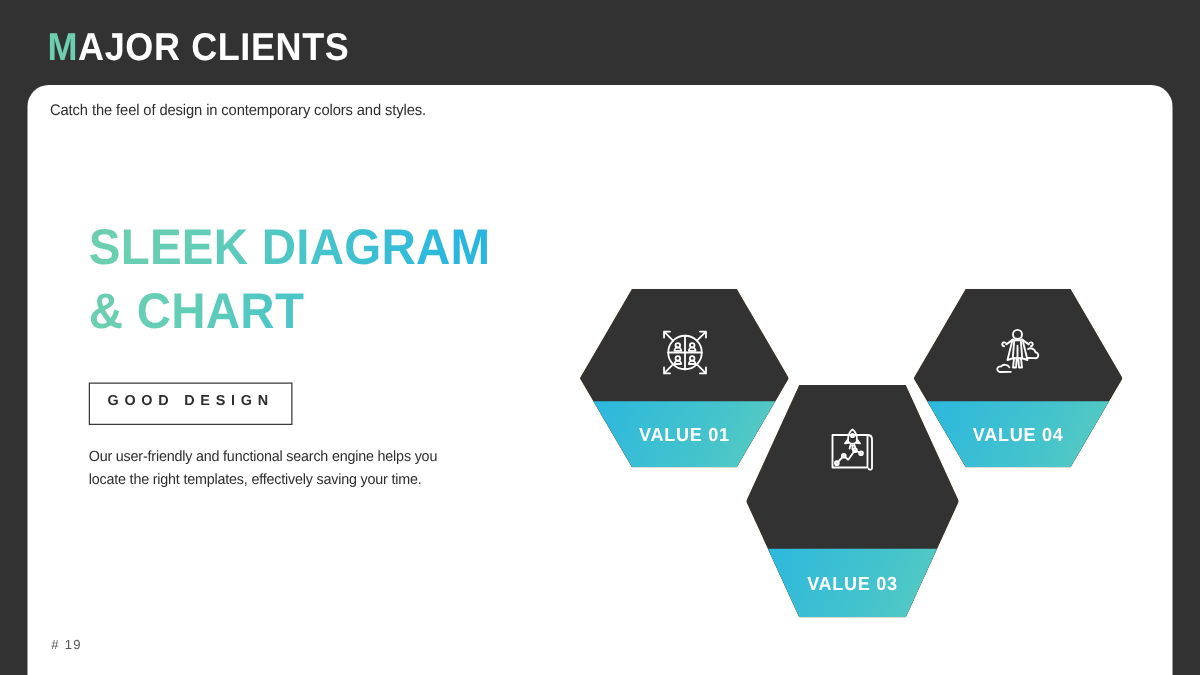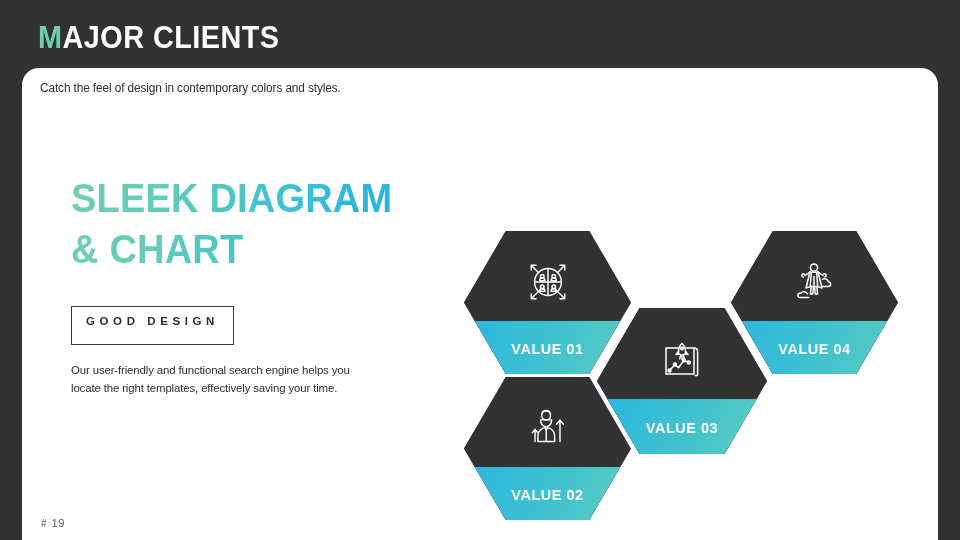--- a/index.html
+++ b/index.html
@@ -46,21 +46,21 @@
     color:#2e2e2e;
     letter-spacing:-0.1px;
     font-family:"Liberation Sans Narrow","Liberation Sans",sans-serif;
     transform:scaleX(0.96);
     transform-origin:left center;
     white-space:nowrap;
   }
 
   #page-number {
     position:absolute;
-    left:19px; bottom:19px;
+    left:19px; bottom:26px;
     font-size:10.5px;
     color:#555;
     letter-spacing:1px;
     font-family:"Liberation Sans Narrow","Liberation Sans",sans-serif;
   }
 
   
   #left-panel {
     position:absolute;
     left:36px; top:105px;
@@ -81,21 +81,21 @@
     -webkit-text-fill-color:transparent;
     transform:scaleX(0.95);
     transform-origin:left center;
     width:360px;
   }
 
   #design-badge {
     margin-top:31px;
     display:inline-block;
     border:1.4px solid #3a3a3a;
-    padding:8px 14px 17px 14px;
+    padding:8px 14px 12px 14px;
     font-size:11.5px;
     font-weight:bold;
     letter-spacing:4.6px;
     color:#2e2e2e;
     font-family:"Liberation Sans Narrow","Liberation Sans",sans-serif;
     text-align:right;
   }
 
   #body-copy {
     margin-top:17px;
@@ -115,21 +115,21 @@
     left:420px; top:95px;
     width:460px; height:320px;
   }
 
   .hex {
     position:absolute;
     width:167px;
     height:143px;
     -webkit-clip-path:polygon(25% 0%,75% 0%,100% 50%,75% 100%,25% 100%,0% 50%);
     clip-path:polygon(25% 0%,75% 0%,100% 50%,75% 100%,25% 100%,0% 50%);
-    background:#4c1d95;
+    background:#a16207;
     overflow:hidden;
   }
   
   .hex::before {
     content:"";
     position:absolute;
     inset:0;
     background:#323232;
     border-radius:13px;
   }
@@ -168,21 +168,21 @@
   }
 
   
   #hex-1 { left:22px;  top:68px; }
   #hex-2 { left:22px;  top:214px; }
   #hex-3 { left:155px; top:145px; z-index:6; }
   #hex-4 { left:289px; top:68px; }
   #hex-5 { left:289px; top:214px; }
 
   
-  #hex-3 { width:170px; height:146px; }
+  #hex-3 { width:170px; height:186px; }
   #hex-3 .hex-band { height:55px; }
   #hex-3 .hex-label { bottom:18px; }
 
   .hex-gap {
     position:absolute;
     width:180px; height:156px;
     -webkit-clip-path:polygon(25% 0%,75% 0%,100% 50%,75% 100%,25% 100%,0% 50%);
     clip-path:polygon(25% 0%,75% 0%,100% 50%,75% 100%,25% 100%,0% 50%);
     background:#ffffff;
     z-index:5;
@@ -224,36 +224,20 @@
           <path d="M14 14 6.5 6.5M6.5 6.5h5M6.5 6.5v5"></path>
           <path d="M34 14l7.5-7.5M41.5 6.5h-5M41.5 6.5v5"></path>
           <path d="M14 34 6.5 41.5M6.5 41.5h5M6.5 41.5v-5"></path>
           <path d="M34 34l7.5 7.5M41.5 41.5h-5M41.5 41.5v-5"></path>
         </svg>
       </div>
       <div class="hex-band"></div>
       <div class="hex-label">VALUE 01</div>
     </div>
 
-    <div class="hex" id="hex-2">
-      <div class="hex-icon">
-        <svg width="46" height="46" viewBox="0 0 48 48" fill="none" stroke="#ffffff" stroke-width="1.5" stroke-linecap="round" stroke-linejoin="round">
-          <circle cx="22" cy="11" r="4.6"></circle>
-          <path d="M17.6 9.6c0-2.2 1.8-4 4.4-4s4.4 1.8 4.4 4"></path>
-          <path d="M16.2 15.5c0 4 2.6 7.2 5.8 7.2s5.8-3.2 5.8-7.2"></path>
-          <path d="M16.2 15.5h11.6"></path>
-          <path d="M13.5 38v-6.2c0-4.2 3.4-7.5 7.6-8.2l1.1 3.2 1.1-3.2c4.2.7 7.6 4 7.6 8.2V38z"></path>
-          <path d="M22.2 26.8 22.2 38"></path>
-          <path d="M36.5 38V16M36.5 16l-3.6 4M36.5 16l3.6 4"></path>
-          <path d="M10.5 38V25.5M10.5 25.5 7.6 29M10.5 25.5l2.9 3.5"></path>
-        </svg>
-      </div>
-      <div class="hex-band"></div>
-      <div class="hex-label">VALUE 02</div>
-    </div>
 
     <div class="hex" id="hex-3">
       <div class="hex-icon">
         <svg width="48" height="48" viewBox="0 0 48 48" fill="none" stroke="#ffffff" stroke-width="1.5" stroke-linecap="round" stroke-linejoin="round">
           <path d="M8 13h28v26H8z"></path>
           <path d="M36 13c2.4 0 3.6 1.6 3.6 3.6v22.8c0 1.2-1.6 1.8-2.6.8"></path>
           <path d="M24 8.5c2.6 2 3.6 5.4 3.6 8.4 0 1.6-1.6 3-3.6 3s-3.6-1.4-3.6-3c0-3 1-6.4 3.6-8.4z"></path>
           <circle cx="24" cy="13.4" r="1.3"></circle>
           <path d="M20.6 16.5 18 19.6l3-0.4M27.4 16.5 30 19.6l-3-0.4"></path>
           <path d="M22.5 20.8l-.8 3M24 21.2v3.4M25.5 20.8l.8 3"></path>

